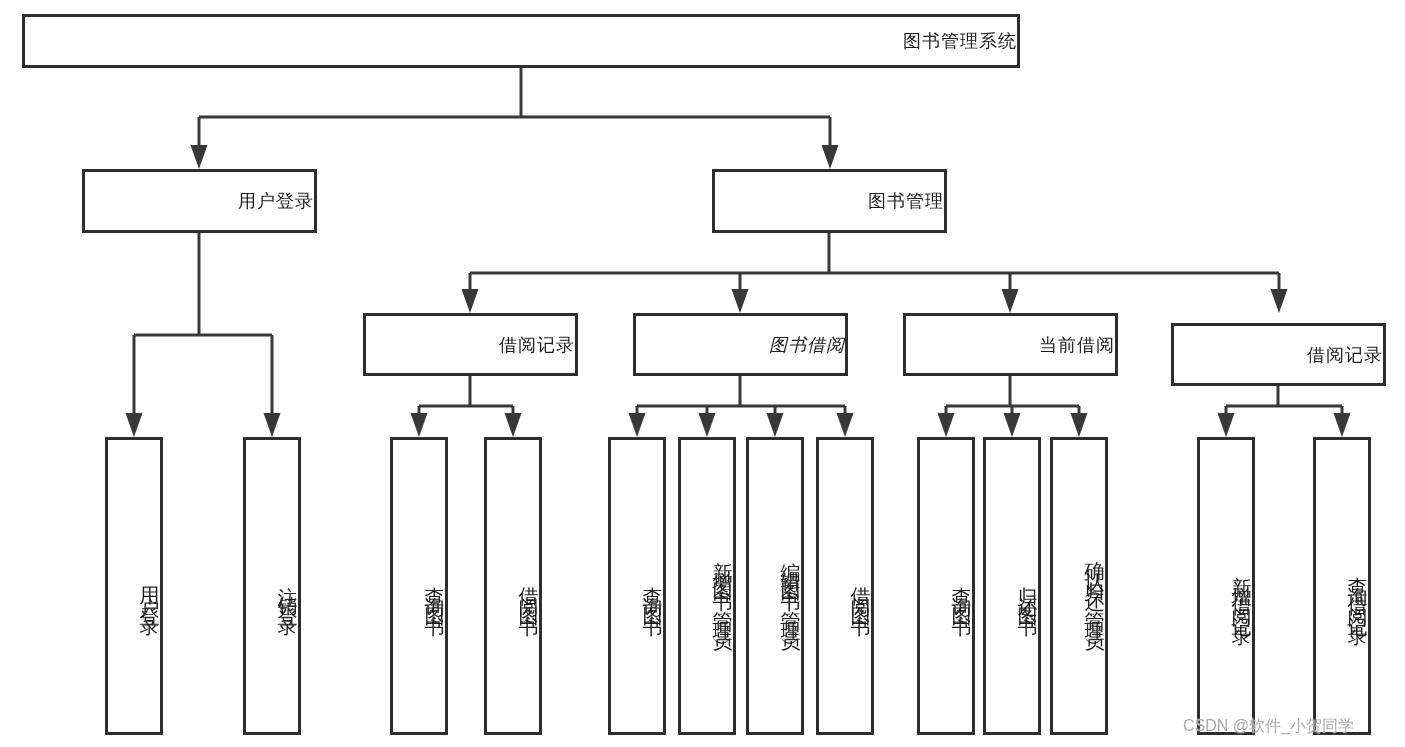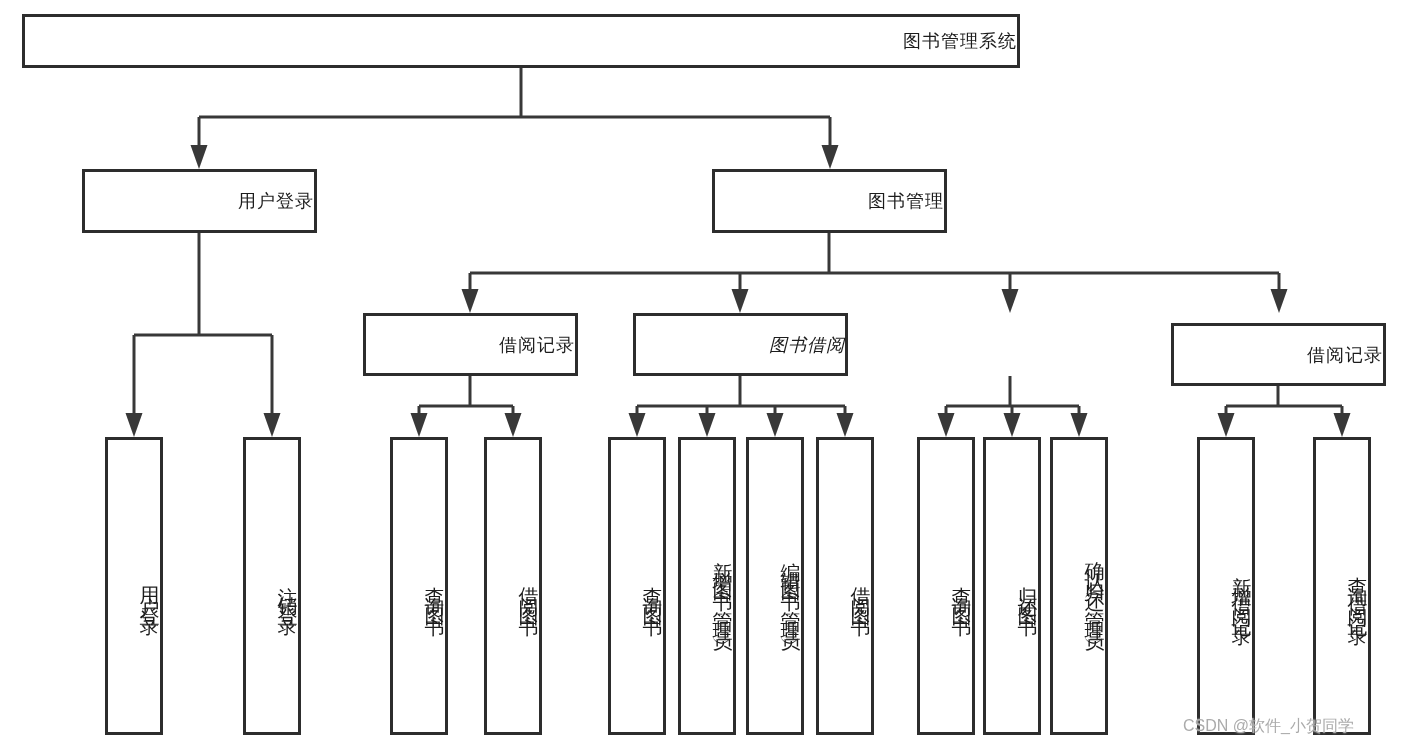--- a/index.html
+++ b/index.html
@@ -133,20 +133,23 @@
   <div class="box hlabel" style="left:712px;top:169px;width:235px;height:64px;">
     <span>图书管理</span>
   </div>
 
   <div class="box hlabel" style="left:363px;top:313px;width:215px;height:63px;">
     <span>借阅记录</span>
   </div>
   <div class="box hlabel" style="left:633px;top:313px;width:215px;height:63px;font-style:italic;">
     <span>图书借阅</span>
   </div>
+  <div class="box hlabel" style="left:903px;top:313px;width:215px;height:63px;">
+    <span>当前借阅</span>
+  </div>
   <div class="box hlabel" style="left:1171px;top:323px;width:215px;height:63px;">
     <span>借阅记录</span>
   </div>
 
   <div class="box leaf" style="left:105px;top:437px;width:58px;height:298px;">
     <span>用户登录</span>
   </div>
   <div class="box leaf" style="left:243px;top:437px;width:58px;height:298px;">
     <span>注销登录</span>
   </div>

